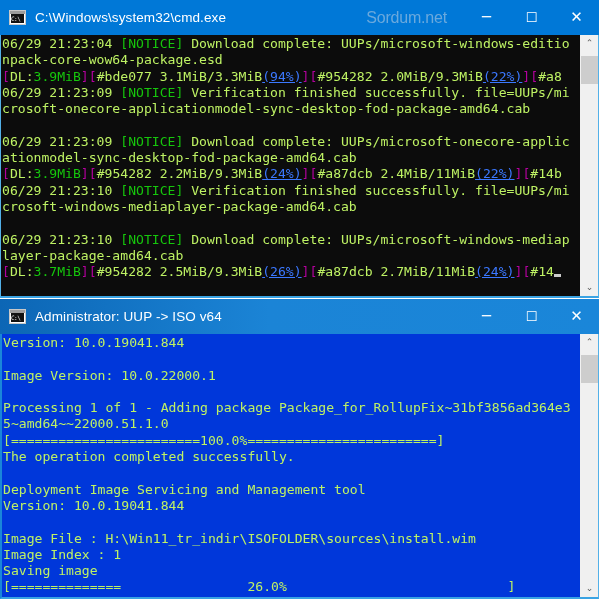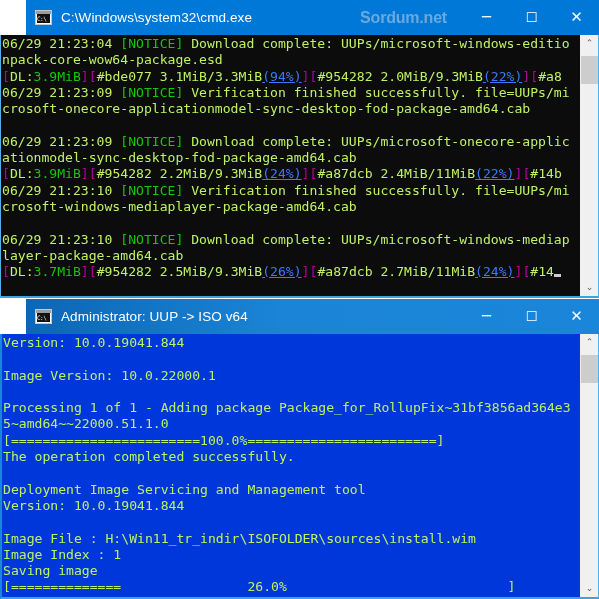--- a/index.html
+++ b/index.html
@@ -30,21 +30,20 @@
     top: 299px;
     height: 244px;
   }
 
   .titlebar {
     position: relative;
     height: 35px;
     display: flex;
     align-items: center;
     box-sizing: border-box;
-    margin-left: 26px;
   }
   .titlebar.dark-blue {
     background: #0078d7;
   }
   .titlebar.grad-blue {
     background: linear-gradient(to right, #0c66b5 0%, #1b84d6 45%, #1a86d9 100%);
   }
 
   .app-icon {
     width: 17px;
@@ -90,21 +89,21 @@
   }
 
   .watermark {
     position: absolute;
     right: 152px;
     top: 50%;
     transform: translateY(-50%);
     color: #6aa9dd;
     font-family: "Liberation Sans", sans-serif;
     font-size: 16px;
-    font-weight: bold;
+    font-weight: normal;
     letter-spacing: -0.2px;
     white-space: nowrap;
   }
 
   .win-controls {
     position: absolute;
     right: 0;
     top: 0;
     height: 35px;
     display: flex;

